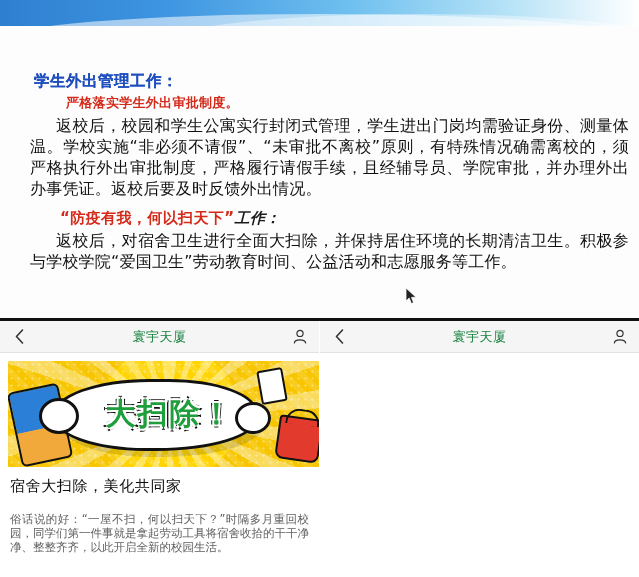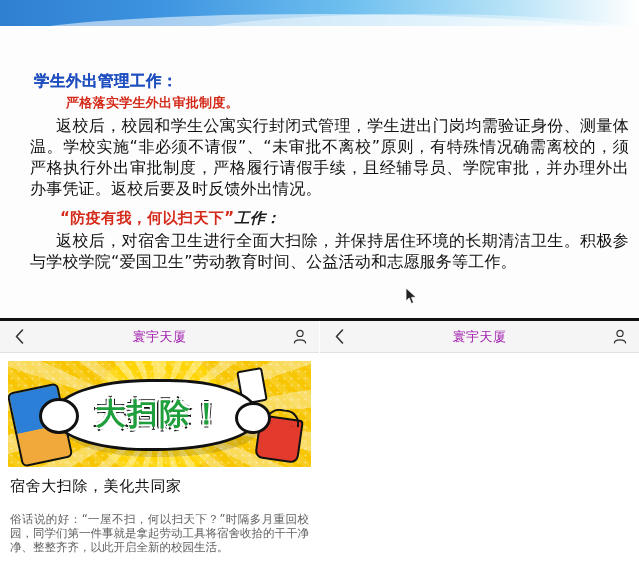--- a/index.html
+++ b/index.html
@@ -141,21 +141,21 @@
     width: 18px;
     display: flex;
     align-items: center;
     justify-content: center;
     cursor: pointer;
   }
   .nav-title {
     flex: 1;
     text-align: center;
     font-size: 13px;
-    color: #a21caf;
+    color: #15803d;
     font-family: "DejaVu Sans", "Liberation Sans", sans-serif;
     letter-spacing: 0.5px;
   }
   .nav-user {
     width: 18px;
     display: flex;
     align-items: center;
     justify-content: center;
     cursor: pointer;
   }
@@ -170,20 +170,21 @@
     overflow: hidden;
     position: relative;
     border-radius: 1px;
   }
   
   .hero-comic {
     background:
       repeating-linear-gradient(45deg, rgba(255,255,255,0.0) 0 6px, rgba(255,255,255,0.12) 6px 12px),
       radial-gradient(circle at 50% 50%, #ffd400 0%, #ffd400 40%, #f7c600 41%, #f7c600 100%);
     position: relative;
+    padding-left: 20px;
   }
   .hero-comic .rays {
     position: absolute;
     inset: 0;
     background:
       repeating-conic-gradient(from 0deg at 50% 52%, rgba(255,255,255,0.35) 0deg 7deg, rgba(255,255,255,0) 7deg 16deg);
   }
   .hero-comic .dots {
     position: absolute;
     inset: 0;

